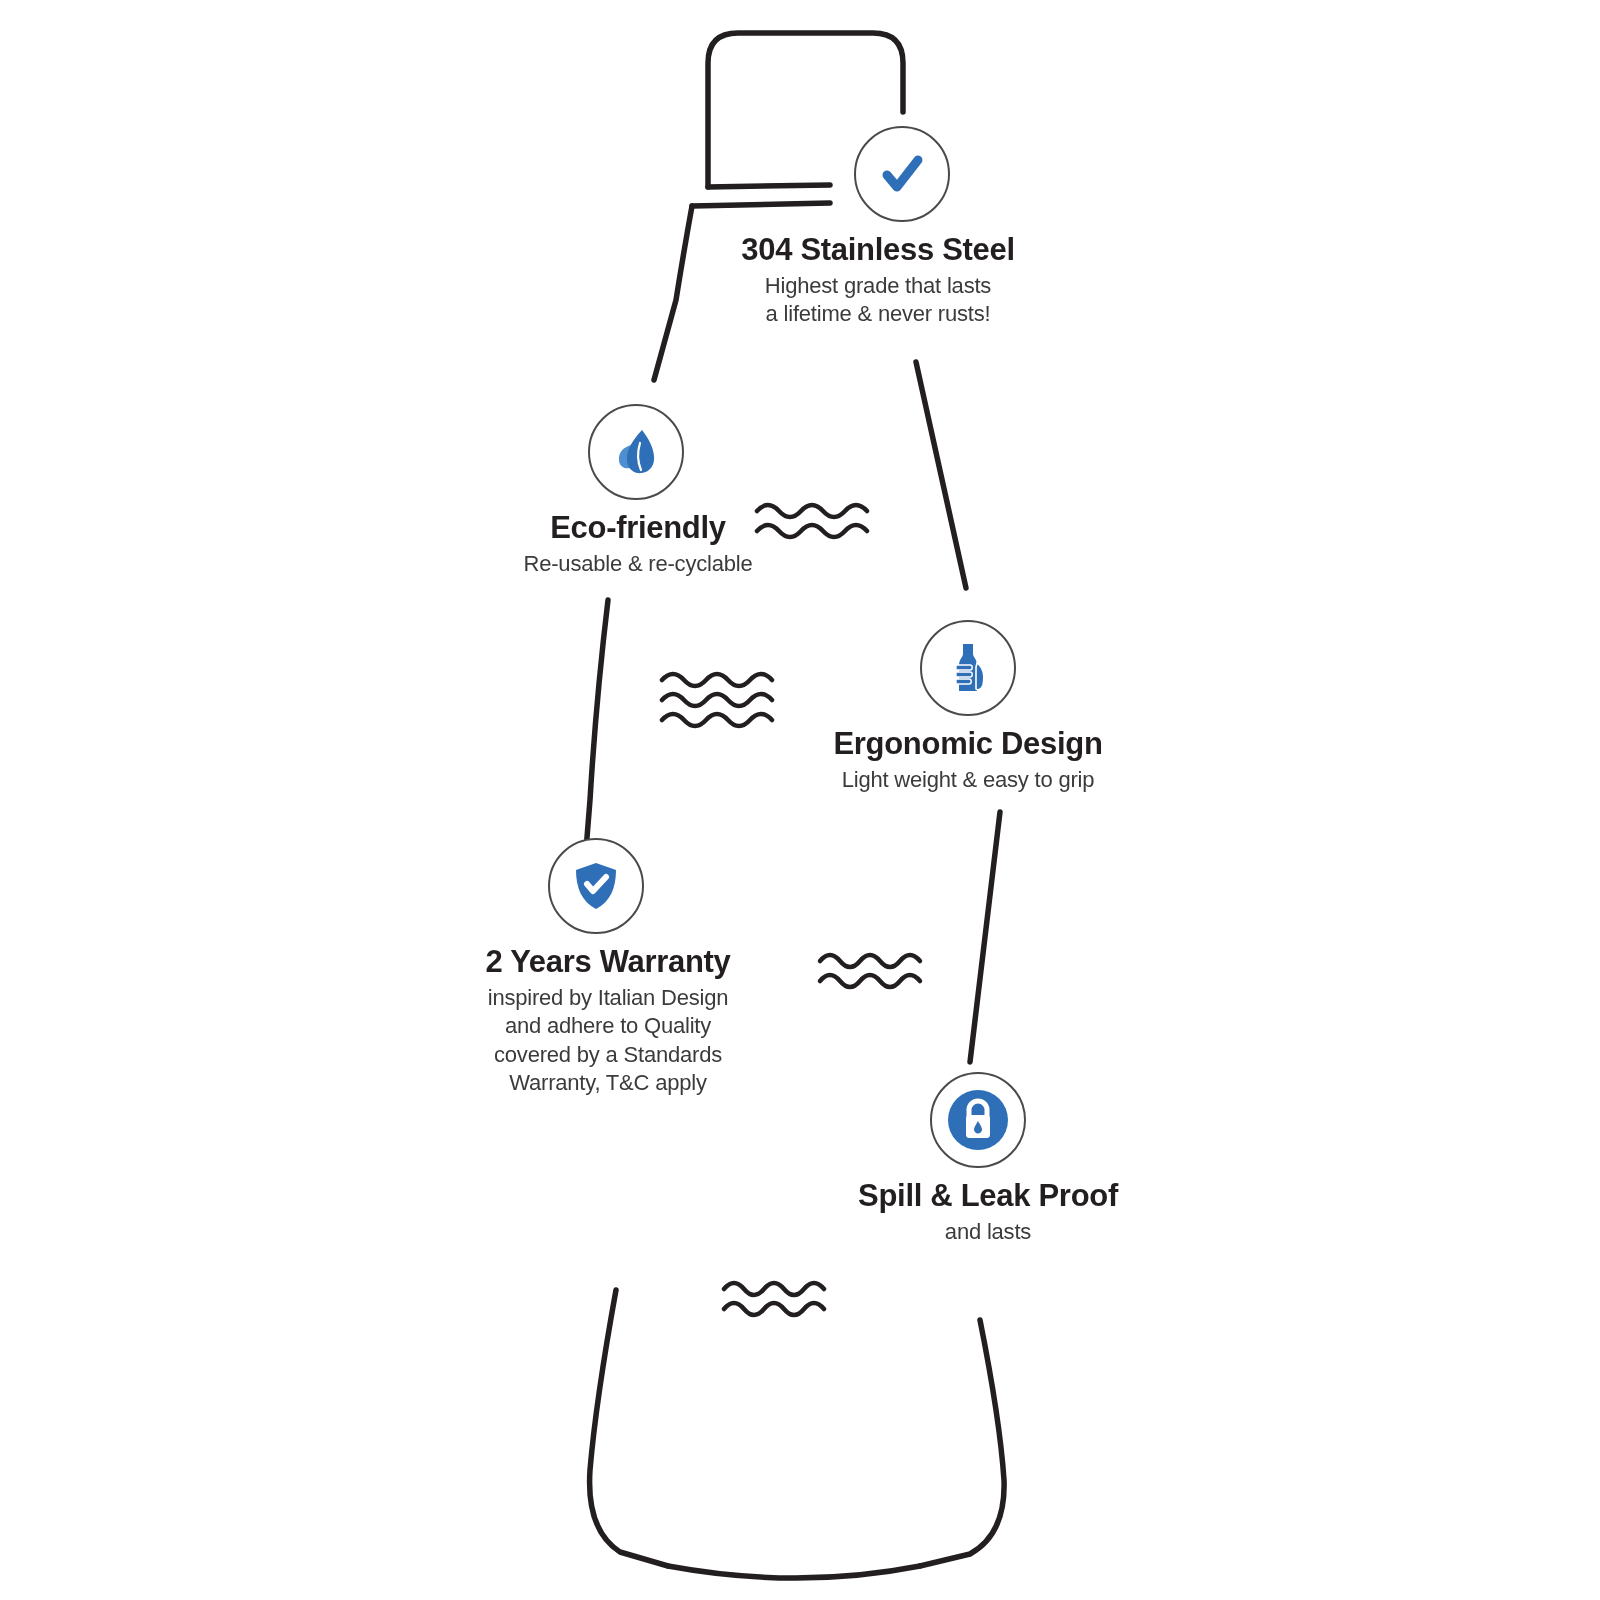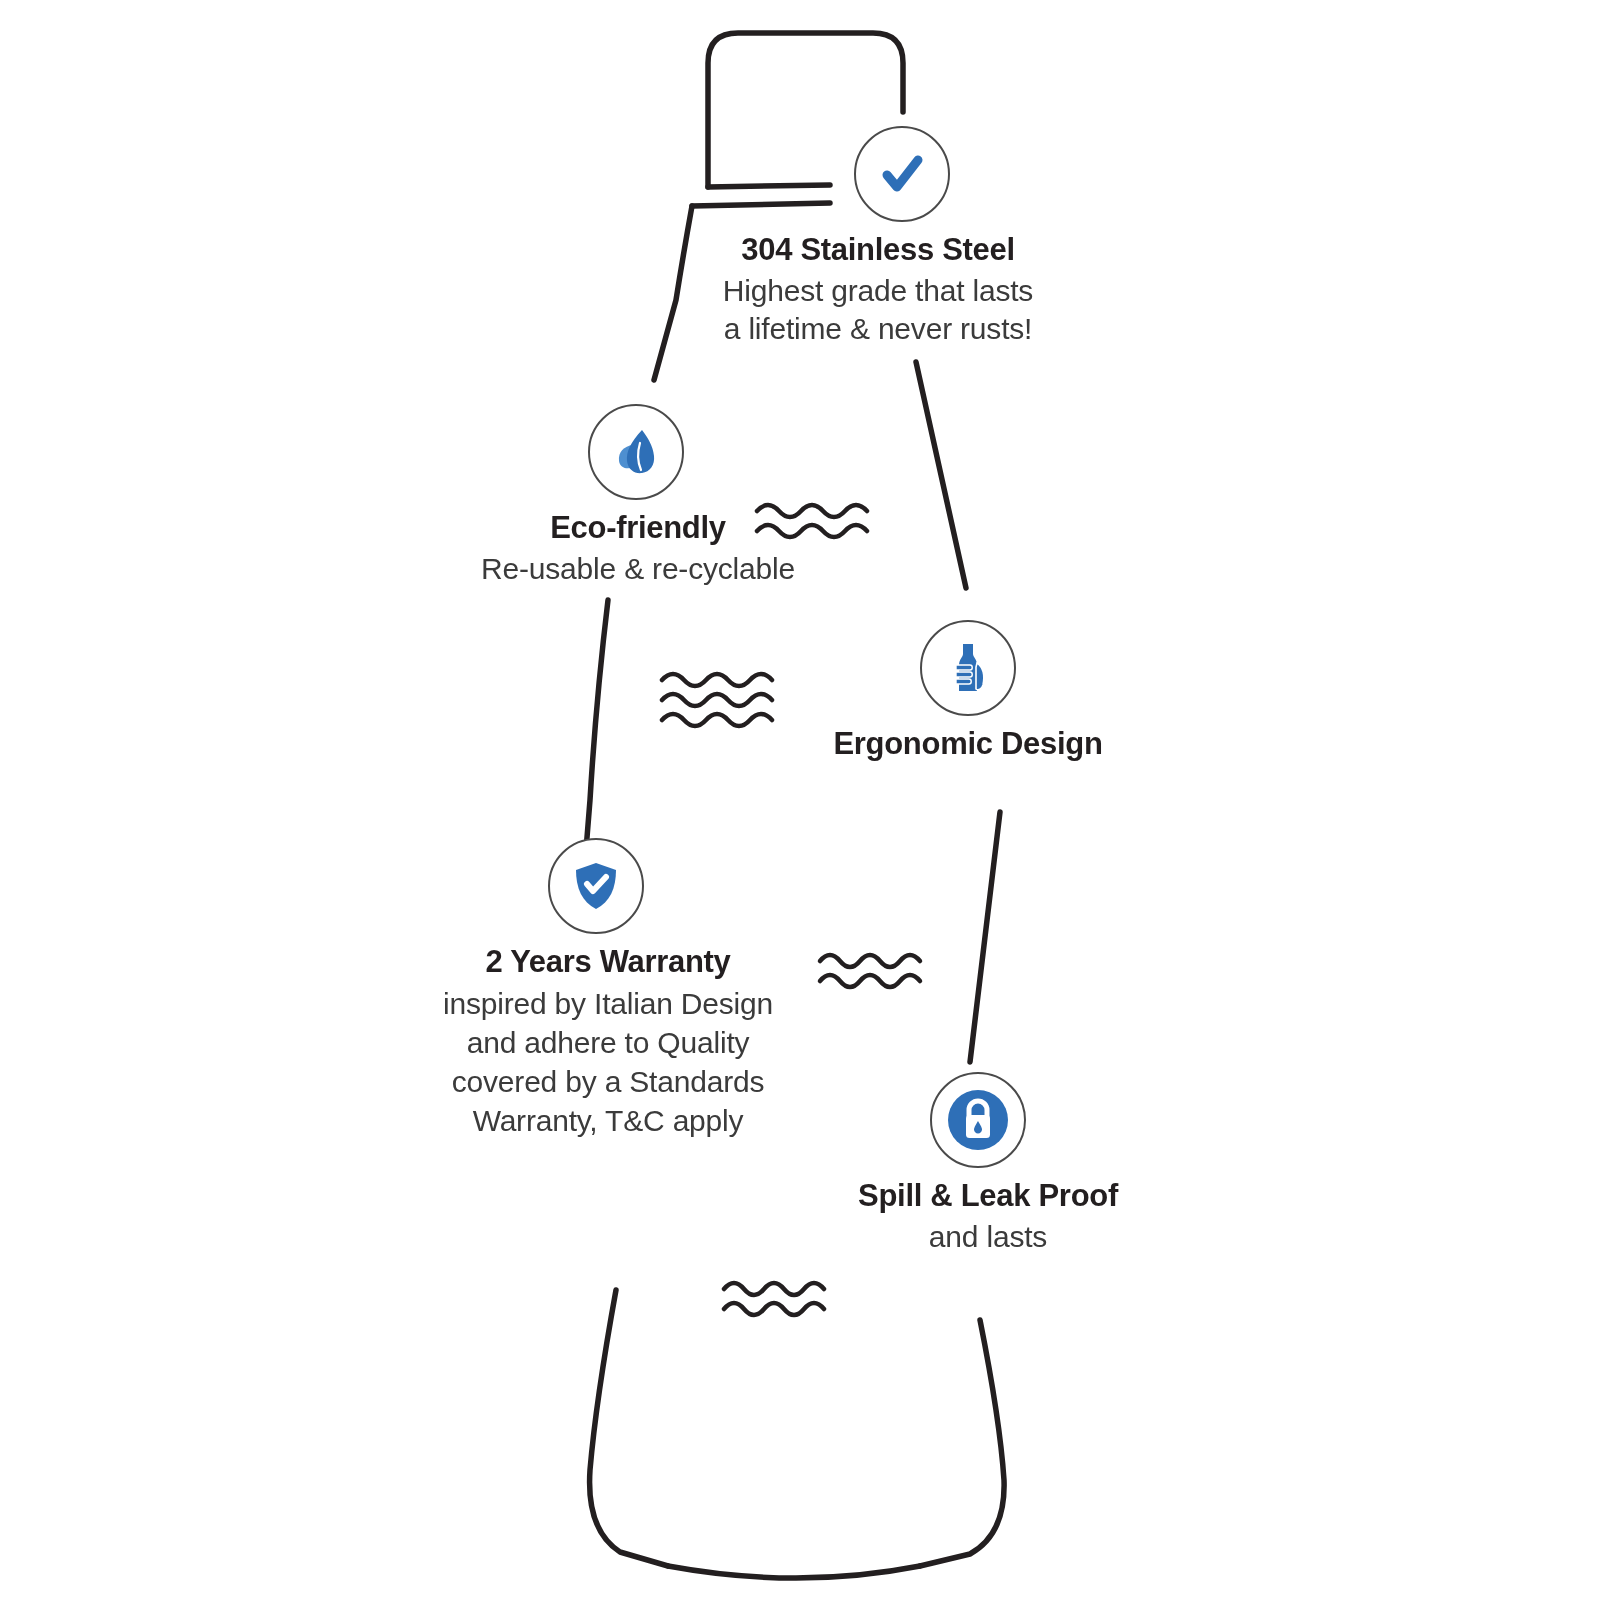--- a/index.html
+++ b/index.html
@@ -49,21 +49,21 @@
 
   .feature-title {
     font-weight: bold;
     font-size: 31px;
     letter-spacing: -0.3px;
     color: #231f20;
     line-height: 1.15;
     white-space: nowrap;
   }
   .feature-desc {
-    font-size: 30px;
+    font-size: 22px;
     font-weight: 300;
     color: #3b3b3b;
     line-height: 1.28;
     margin-top: 4px;
     letter-spacing: -0.2px;
   }
   .feature-desc.narrow { line-height: 1.3; }
 
   
   #feat-steel   { left: 620px; top: 126px;  width: 500px; }
@@ -172,20 +172,23 @@
         <path d="M24 5 L34 5 L34 15 C34 18 38 20 38 26 L38 52 L20 52 L20 26 C20 20 24 18 24 15 Z" fill="#2E6FB7"></path>
 
         <path d="M17 26 L31 26 C34 26 34 31 31 31 L17 31 Z
                  M17 33 L31 33 C34 33 34 38 31 38 L17 38 Z
                  M17 40 L30 40 C33 40 33 45 30 45 L17 45 Z" fill="#2E6FB7" stroke="#ffffff" stroke-width="1.4"></path>
 
         <path d="M38 24 C44 28 46 36 44 46 C43 50 39 52 37 50 L37 28 Z" fill="#2E6FB7" stroke="#ffffff" stroke-width="1.6"></path>
       </svg>
     </div>
     <div class="feature-title">Ergonomic Design</div>
+    <div class="feature-desc">
+      <div>Light weight &amp; easy to grip</div>
+    </div>
   </div>
 
   <div class="feature" id="feat-warranty">
     <div class="icon-badge">
       <svg width="56" height="56" viewBox="0 0 56 56">
         <path d="M28 5 L48 12 C48 30 42 44 28 51 C14 44 8 30 8 12 Z" fill="#2E6FB7"></path>
         <path d="M19 26 L25 33 L38 19" fill="none" stroke="#ffffff" stroke-width="6" stroke-linecap="round" stroke-linejoin="round"></path>
       </svg>
     </div>
     <div class="feature-title">2 Years Warranty</div>

